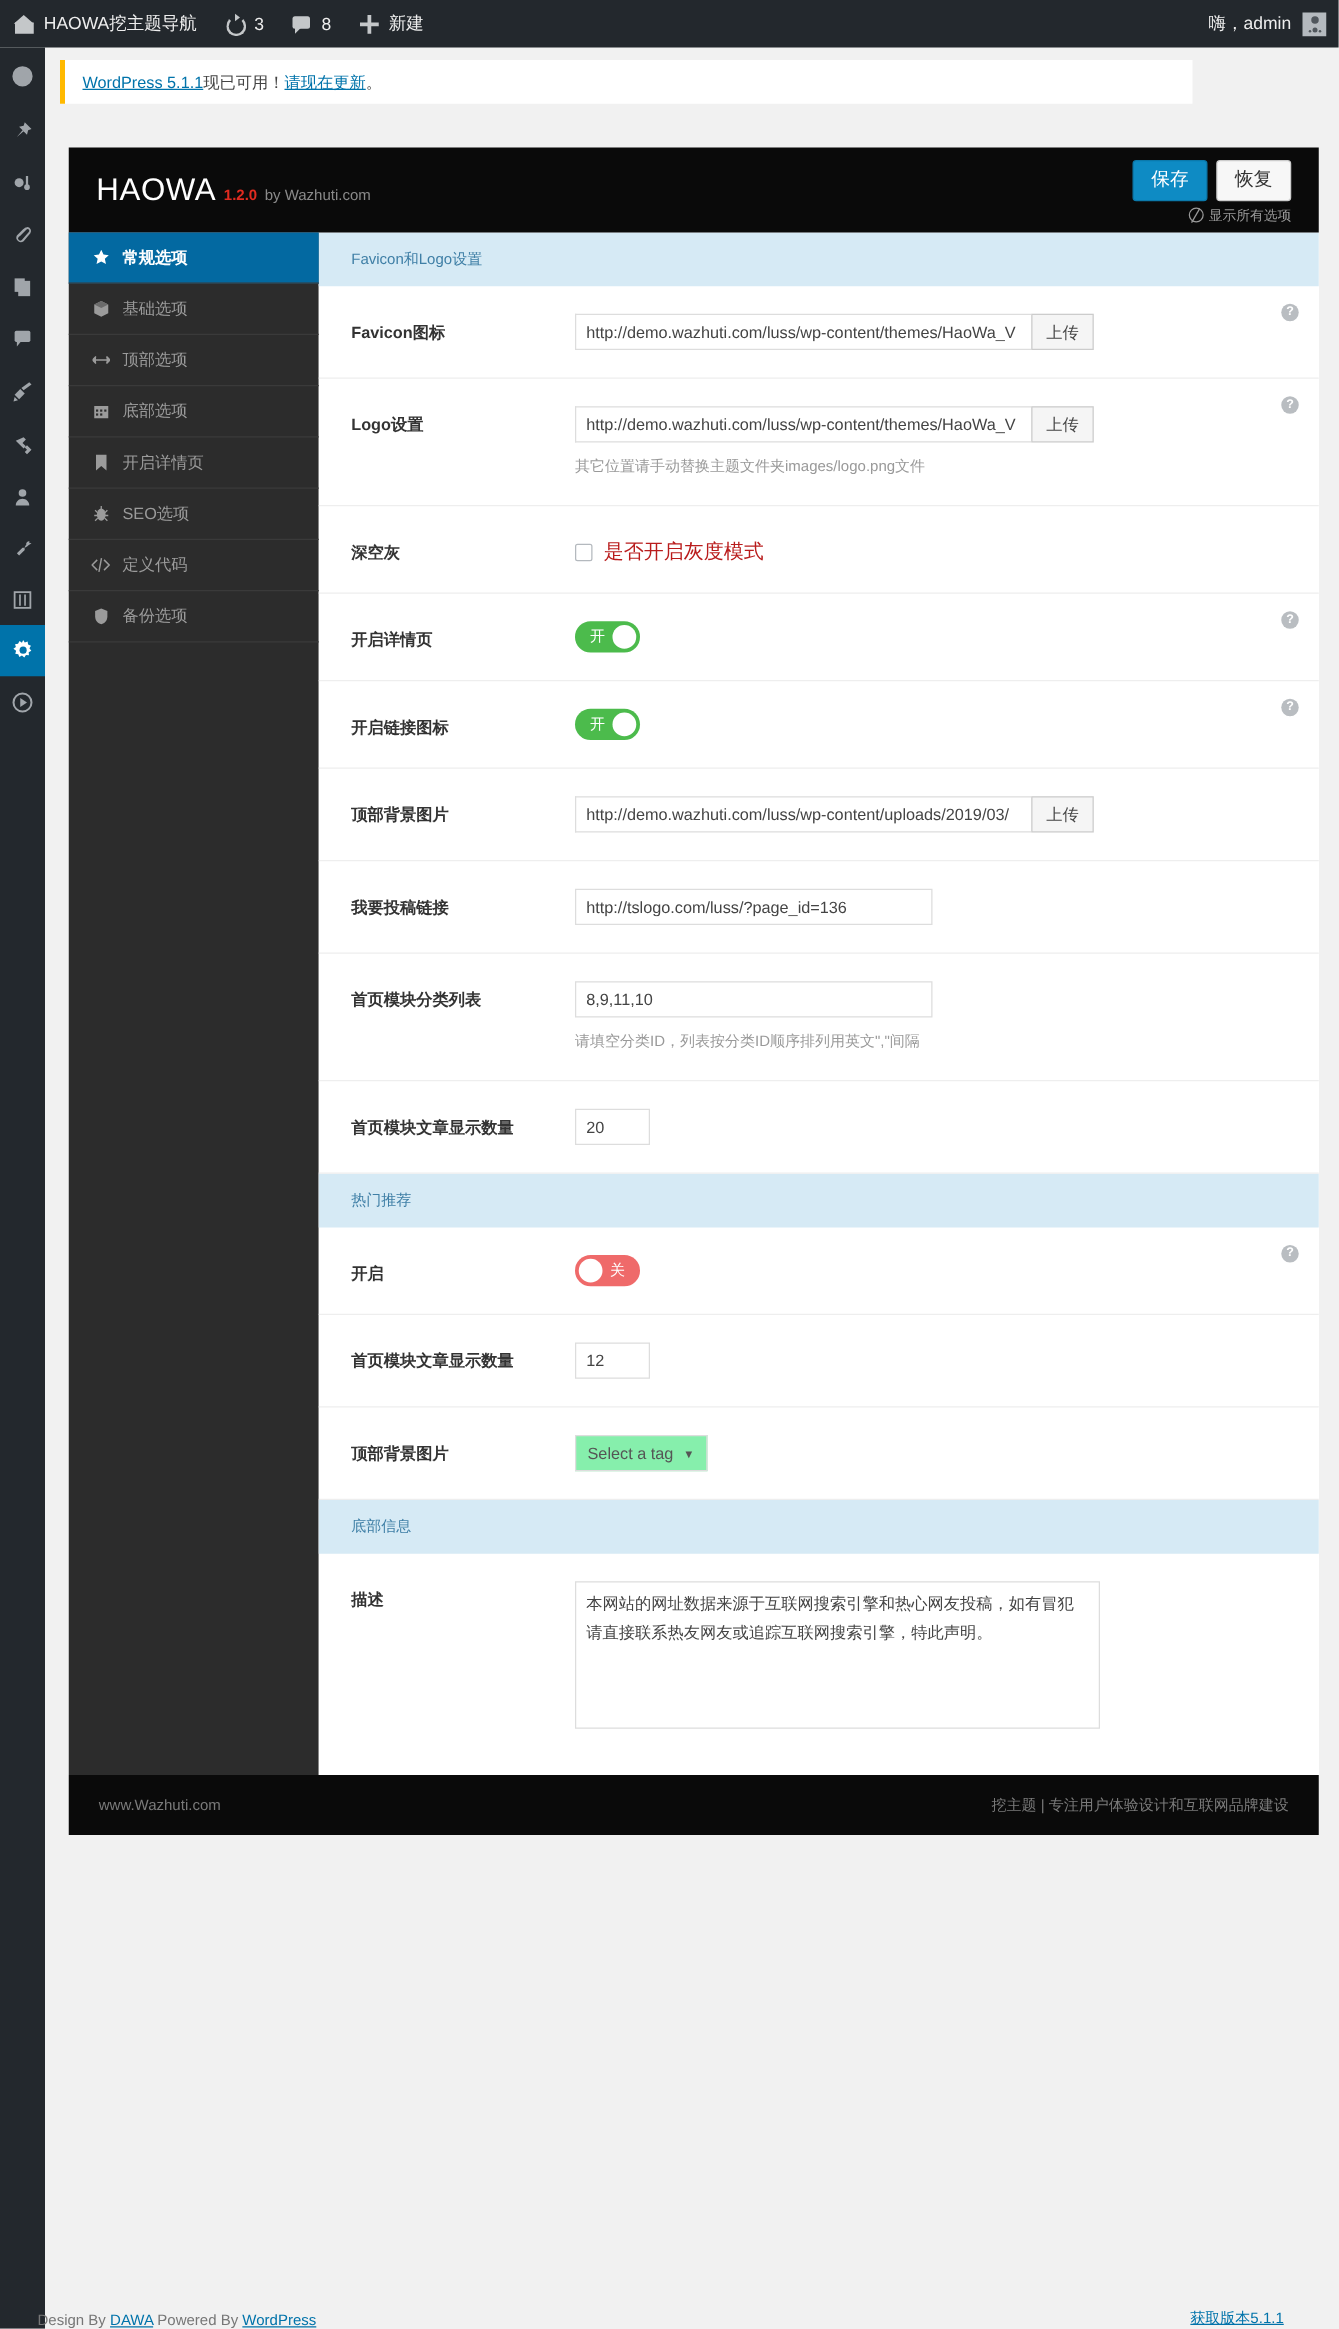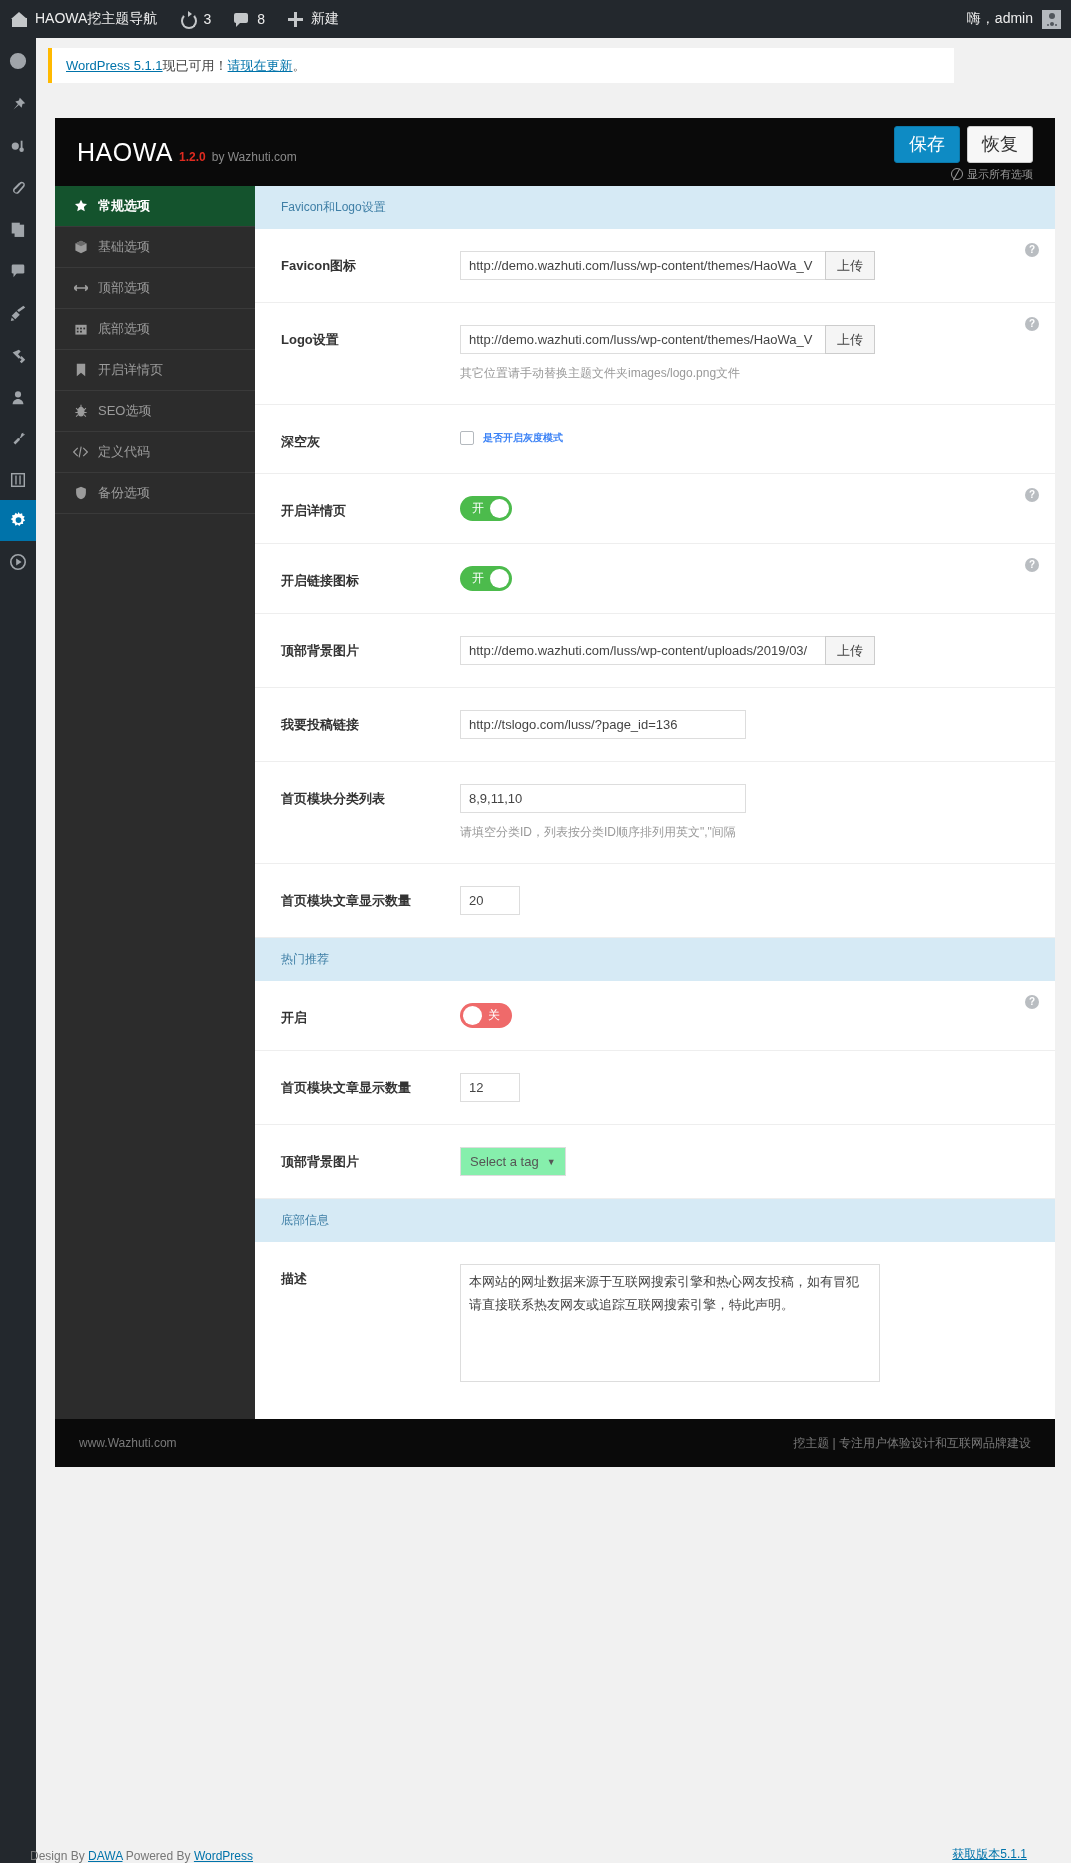--- a/index.html
+++ b/index.html
@@ -81,39 +81,39 @@
   #brand { display:flex; align-items:baseline; gap:6px;text-align:center; }
   #brand .bname { font-size:25px; color:#fff; letter-spacing:.5px; font-weight:400; }
   #brand .bver  { font-size:12px; color:#e02b20; font-weight:bold; }
   #brand .bby   { font-size:12px; color:#8a8a8a; }
   #panel-actions {
     margin-left:auto; display:flex; flex-direction:column; align-items:flex-end; gap:4px;
     padding-top:4px;
   }
   .btnrow { display:flex; gap:7px; }
   .btn {
-    font-size:18px; padding:5px 14px; border-radius:3px; cursor:pointer;
+    font-size:15px; padding:5px 14px; border-radius:3px; cursor:pointer;
     border:1px solid transparent; line-height:1.35;
   }
   .btn-primary { background:#0e8bc4; color:#fff; border-color:#0b79ab; }
   .btn-default { background:#f7f7f7; color:#333; border-color:#ccc; }
   #showall { font-size:11px; color:#9a9a9a; display:flex; align-items:center; gap:4px; }
   .ic-eye { display:inline-block; width:12px; height:12px; border:1px solid #9a9a9a; border-radius:50%; position:relative; }
   .ic-eye::after{content:"";position:absolute;left:4px;top:-1px;width:1px;height:13px;background:#9a9a9a;transform:rotate(30deg);}
 
   #panel-body { display:flex; background:#fff; }
 
   
   #tabs { width:200px; background:#2c2c2c; flex:none; }
   .tab {
     height:41px; display:flex; align-items:center; gap:10px;
     padding-left:18px; color:#9b9b9b; font-size:13px;
     border-bottom:1px solid #3a3a3a; cursor:pointer; position:relative;
   }
-  .tab.active { background:#14532d; color:#fff; font-weight:bold; }
+  .tab.active { background:#0369a1; color:#fff; font-weight:bold; }
   .tab .ticon { width:15px; height:15px; display:flex; align-items:center; justify-content:center; flex:none; }
   .tab .ticon svg .g { fill:#9b9b9b; }
   .tab.active .ticon svg .g { fill:#fff; }
   #tabs-fill { background:#2c2c2c; flex:1 0 auto; }
 
   
   #fields { flex:1; background:#fff; min-width:0; }
   .section-title {
     background:#d6eaf5; color:#3f7fa6; font-size:12px;
     padding:13px 0 13px 26px;
@@ -141,21 +141,21 @@
   .upload-row { display:flex; align-items:stretch; }
   .upload-row input.txt { width:365px; border-right:none; }
   .btn-upload {
     background:#f5f5f5; border:1px solid #ccc; color:#444; font-size:13px;
     padding:0 11px; cursor:pointer;
   }
   .desc { color:#999; font-size:12px; margin-top:11px; }
 
   .cbline { display:flex; align-items:center; gap:9px; padding-top:4px; }
   .cbox { width:14px; height:14px; border:1px solid #b4b9be; background:#fff; border-radius:2px; }
-  .cblabel { color:#3b82f6; font-size:10px;font-weight:bold; }
+  .cblabel { color:#b91c1c; font-size:16px; }
 
   .toggle {
     width:52px; height:25px; border-radius:13px; position:relative; cursor:pointer;
     display:flex; align-items:center;
   }
   .toggle .knob {
     width:19px; height:19px; border-radius:50%; background:#fff; position:absolute;
   }
   .toggle .tlabel { font-size:12px; color:#fff; position:absolute; }
   .toggle.on  { background:#4cbb4c; }

